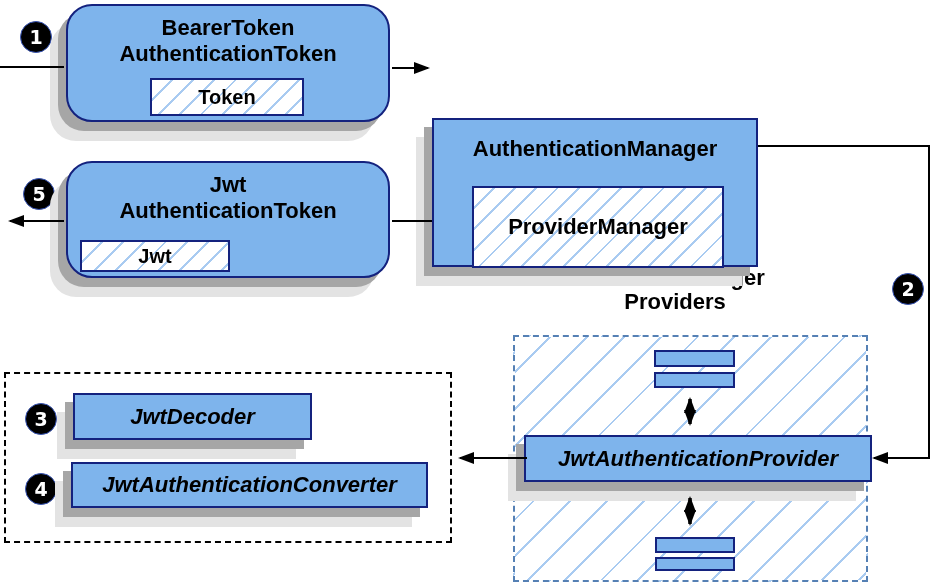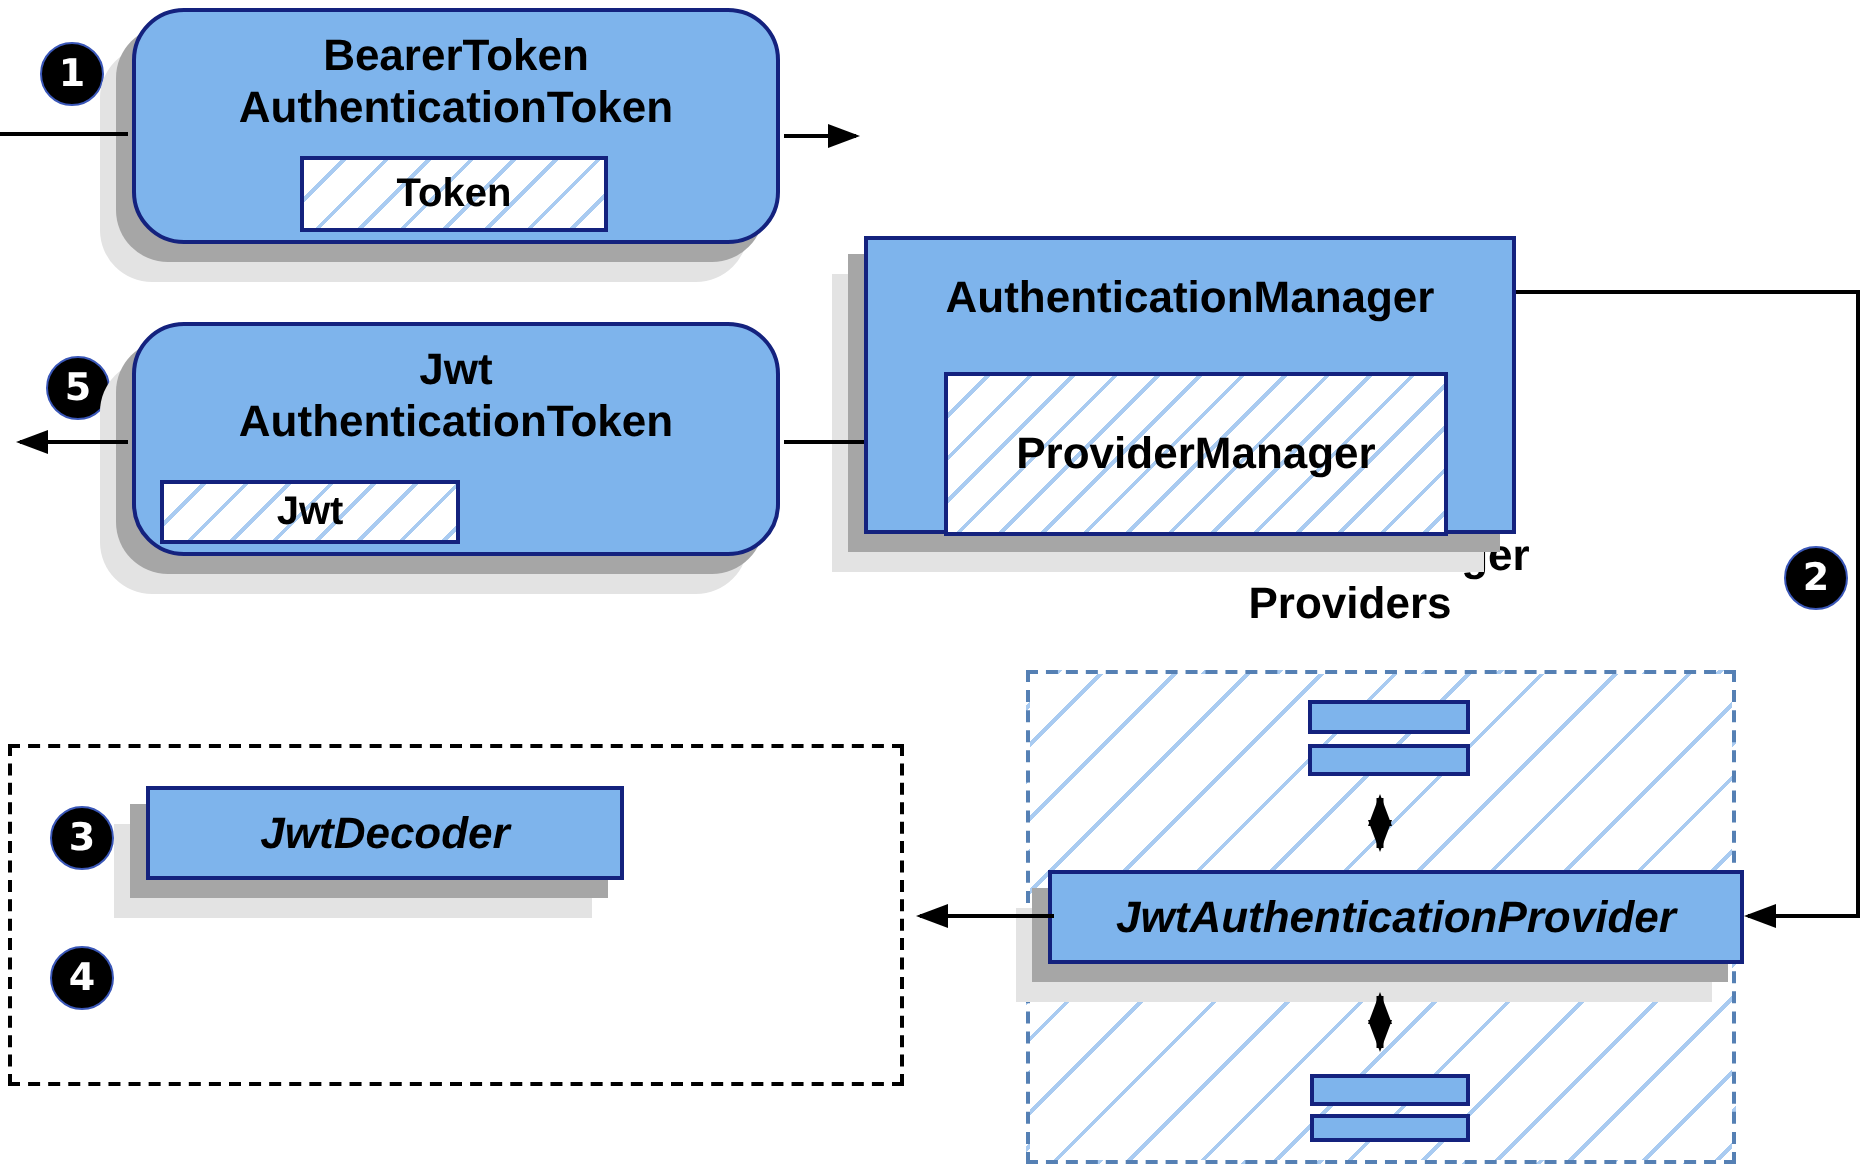--- a/index.html
+++ b/index.html
@@ -85,20 +85,21 @@
       <div>Jwt</div>
       <div>AuthenticationToken</div>
     </div>
     <div class="field hatch-sm" style="left:12px;top:77px;width:150px;height:32px;">Jwt</div>
   </div>
 
   <div class="node flexcenter" style="left:524px;top:435px;width:348px;height:47px;">JwtAuthenticationProvider</div>
 
   <div class="node flexcenter" style="left:73px;top:393px;width:239px;height:47px;">JwtDecoder</div>
 
+  <div class="node flexcenter" style="left:71px;top:462px;width:357px;height:46px;">JwtAuthenticationConverter</div>
 
   <svg class="overlay" width="932" height="584" viewBox="0 0 932 584">
     <defs>
       <marker id="arr" markerUnits="userSpaceOnUse" markerWidth="16" markerHeight="12" refX="14" refY="6" orient="auto">
         <path d="M0,0 L16,6 L0,12 Z" fill="#000"></path>
       </marker>
     </defs>
 
     <line x1="0" y1="67" x2="64" y2="67" stroke="#000" stroke-width="2"></line>
 

